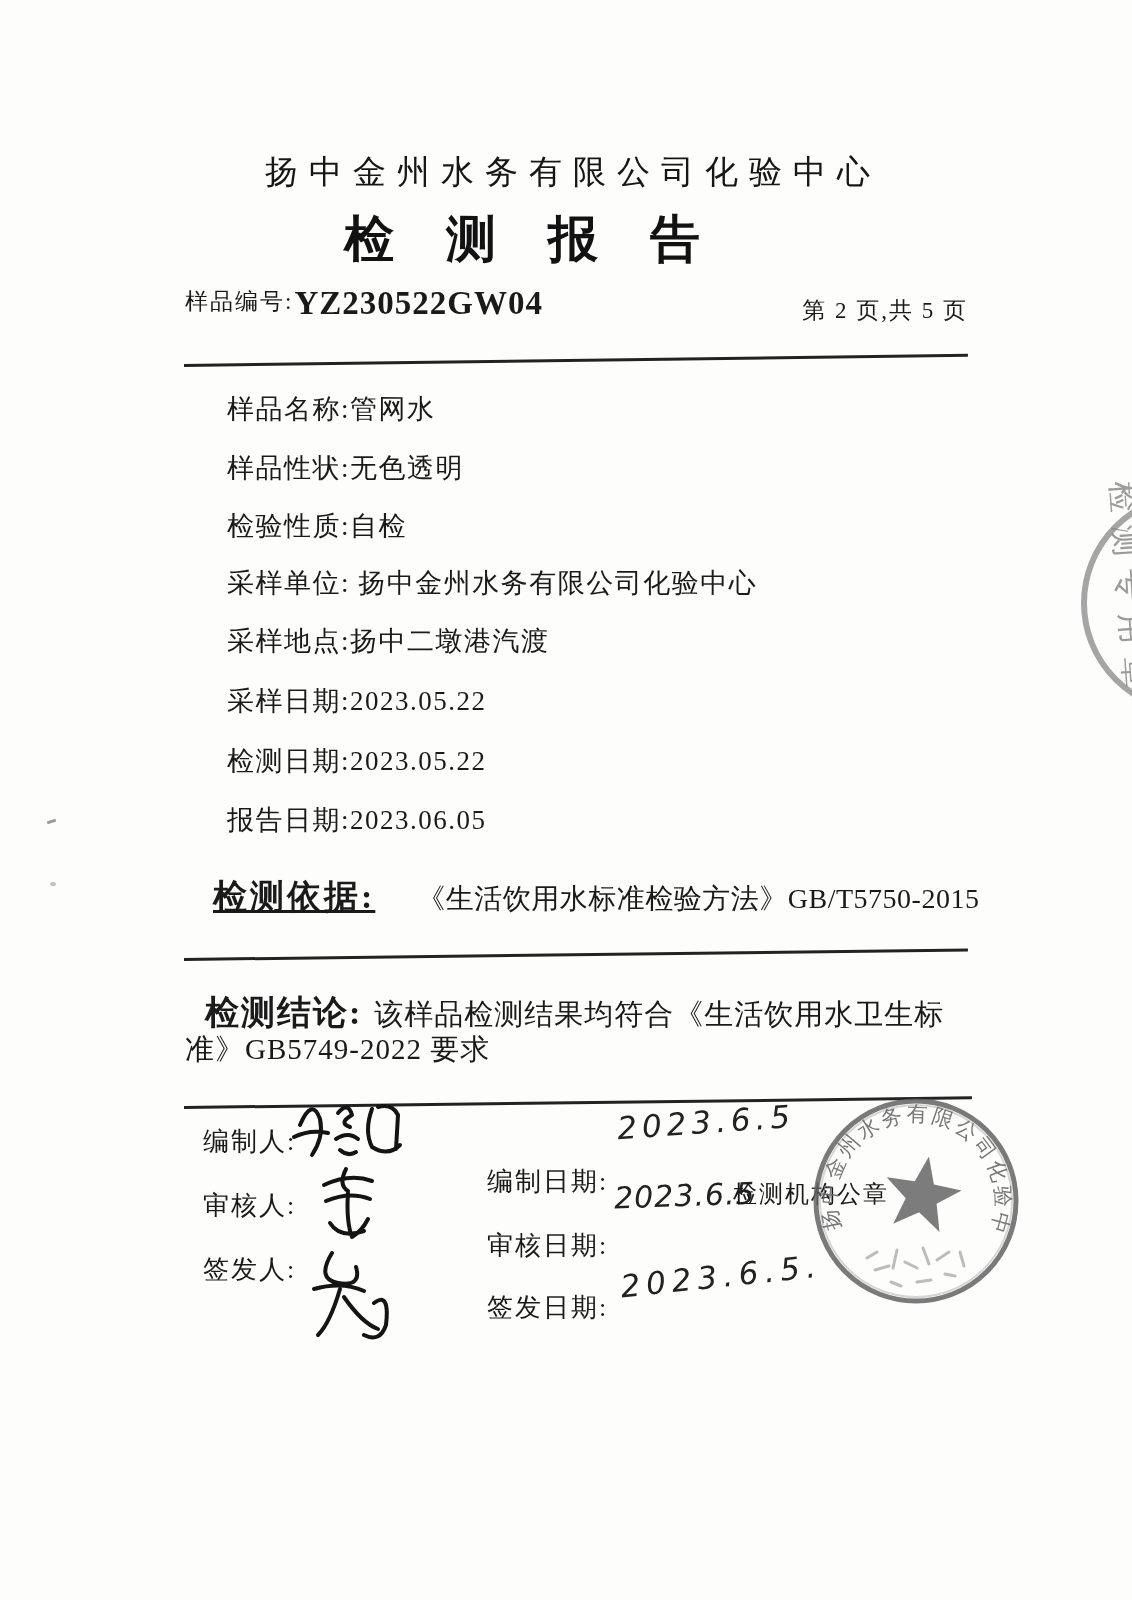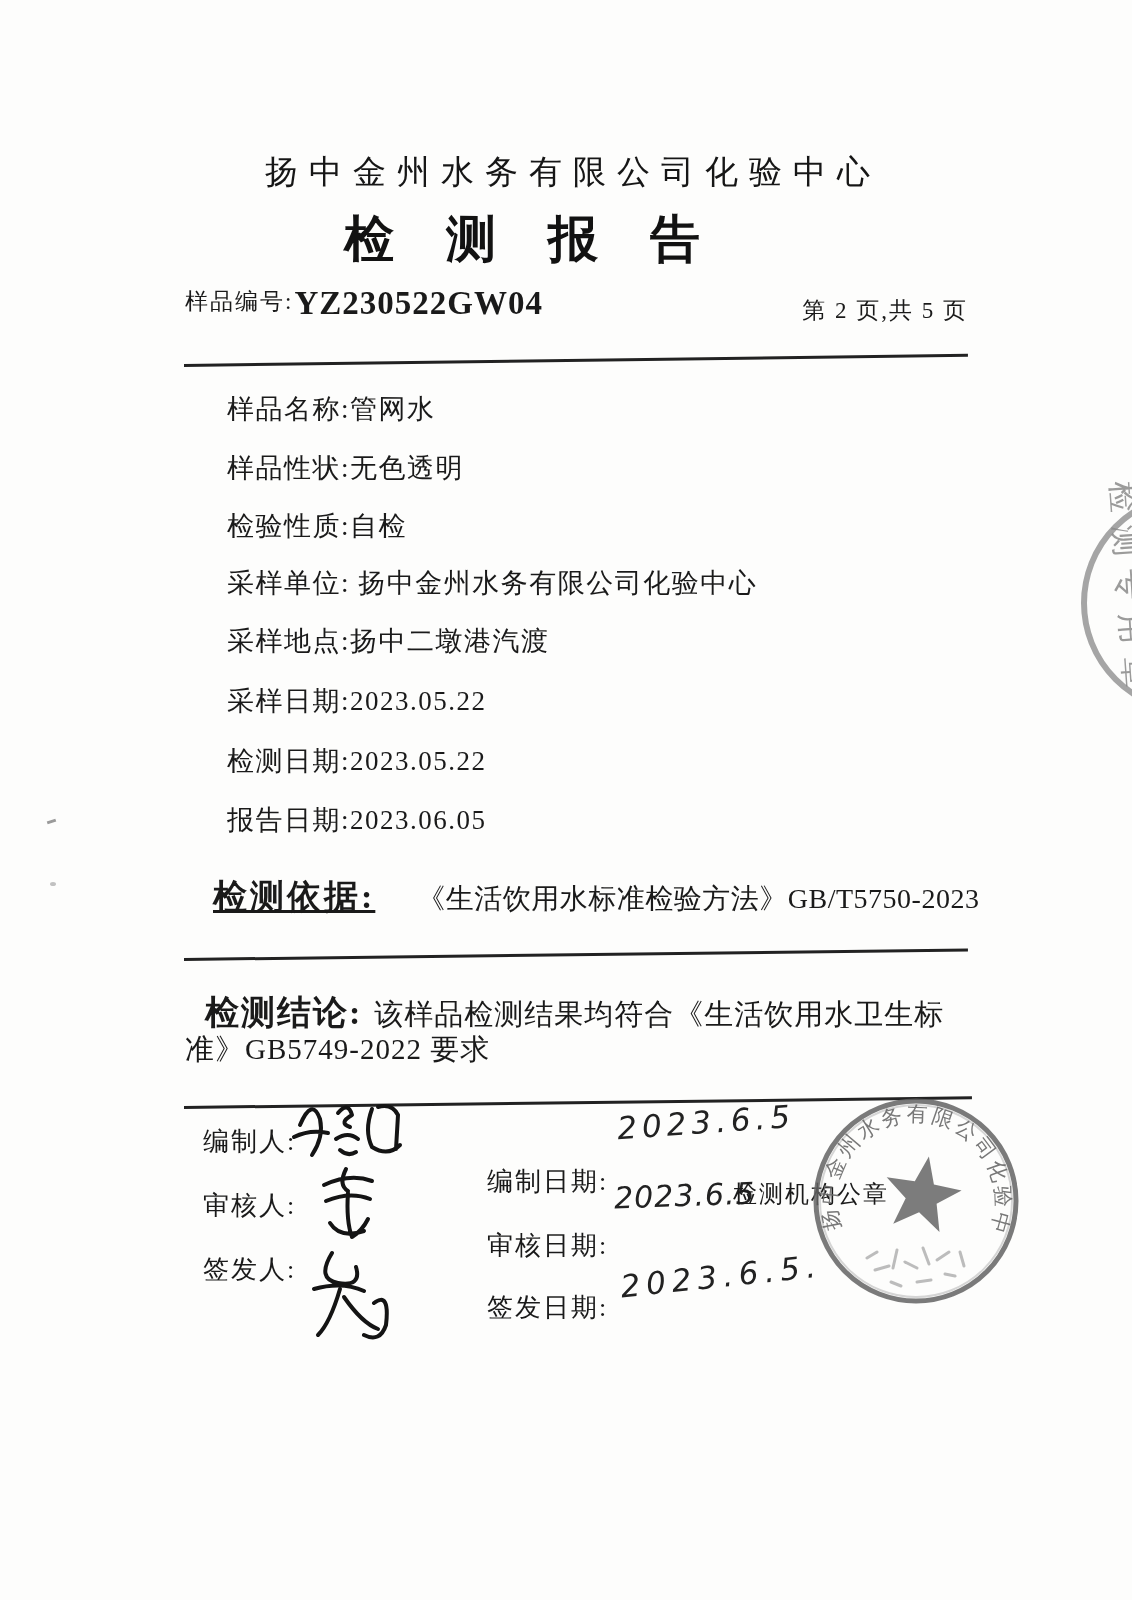--- a/index.html
+++ b/index.html
@@ -62,21 +62,21 @@
   <div class="abs field" style="top:450px"><span>样品性状:</span><span>无色透明</span></div>
   <div class="abs field" style="top:508px"><span>检验性质:</span><span>自检</span></div>
   <div class="abs field" style="top:623px"><span>采样地点:</span><span>扬中二墩港汽渡</span></div>
   <div class="abs field" style="top:565px"><span>采样单位:</span><span> 扬中金州水务有限公司化验中心</span></div>
   <div class="abs field" style="top:683px"><span>采样日期:</span><span>2023.05.22</span></div>
   <div class="abs field" style="top:743px"><span>检测日期:</span><span>2023.05.22</span></div>
   <div class="abs field" style="top:802px"><span>报告日期:</span><span>2023.06.05</span></div>
 
   <div class="abs basis-row">
     <span class="basis-label">检测依据:</span>
-    <span class="basis-value">《生活饮用水标准检验方法》GB/T5750-2023</span>
+    <span class="basis-value">《生活饮用水标准检验方法》GB/T5750-2015</span>
   </div>
 
   <div class="abs rule rule-2"></div>
 
   <div class="abs conclusion-l1">
     <span class="conclusion-label">检测结论:</span>
     <span class="conclusion-text">该样品检测结果均符合《生活饮用水卫生标</span>
   </div>
   <div class="abs conclusion-l2">准》GB5749-2022 要求</div>
 

